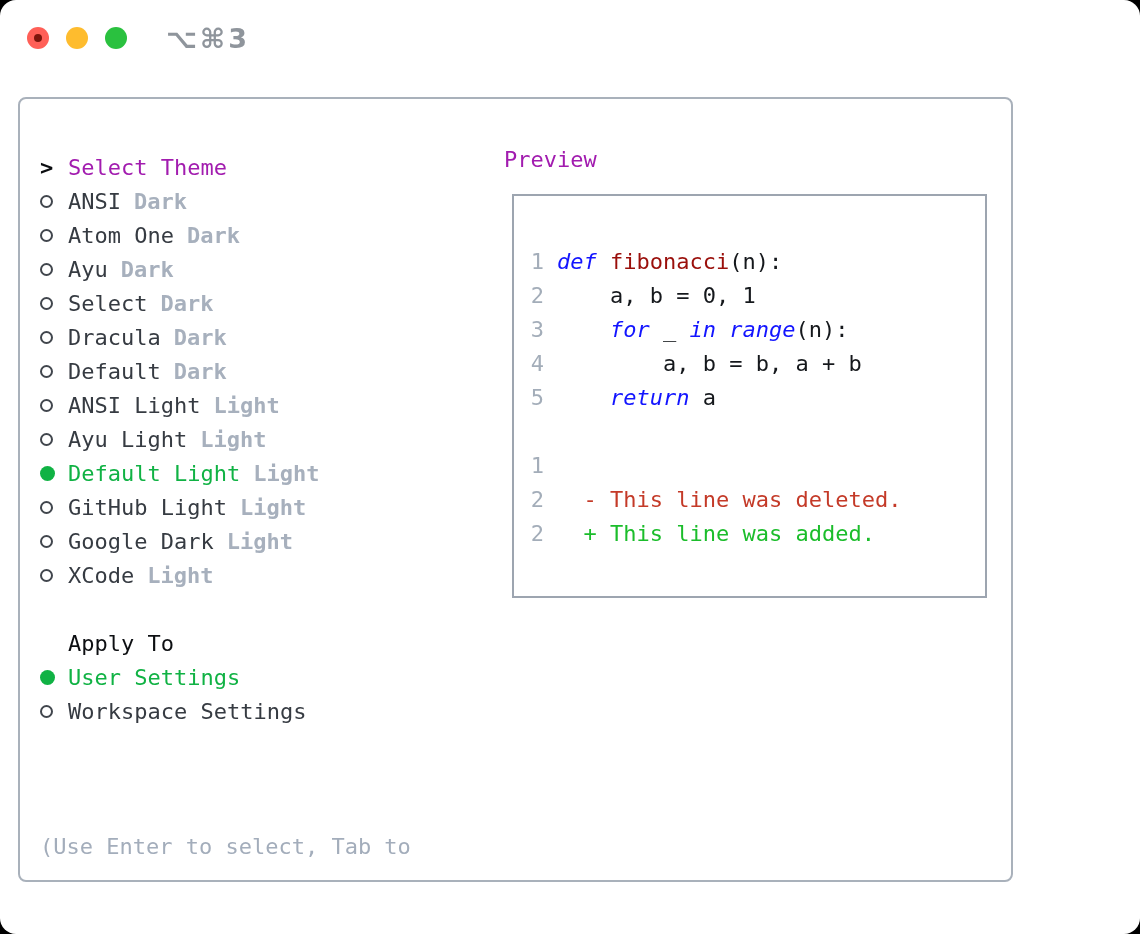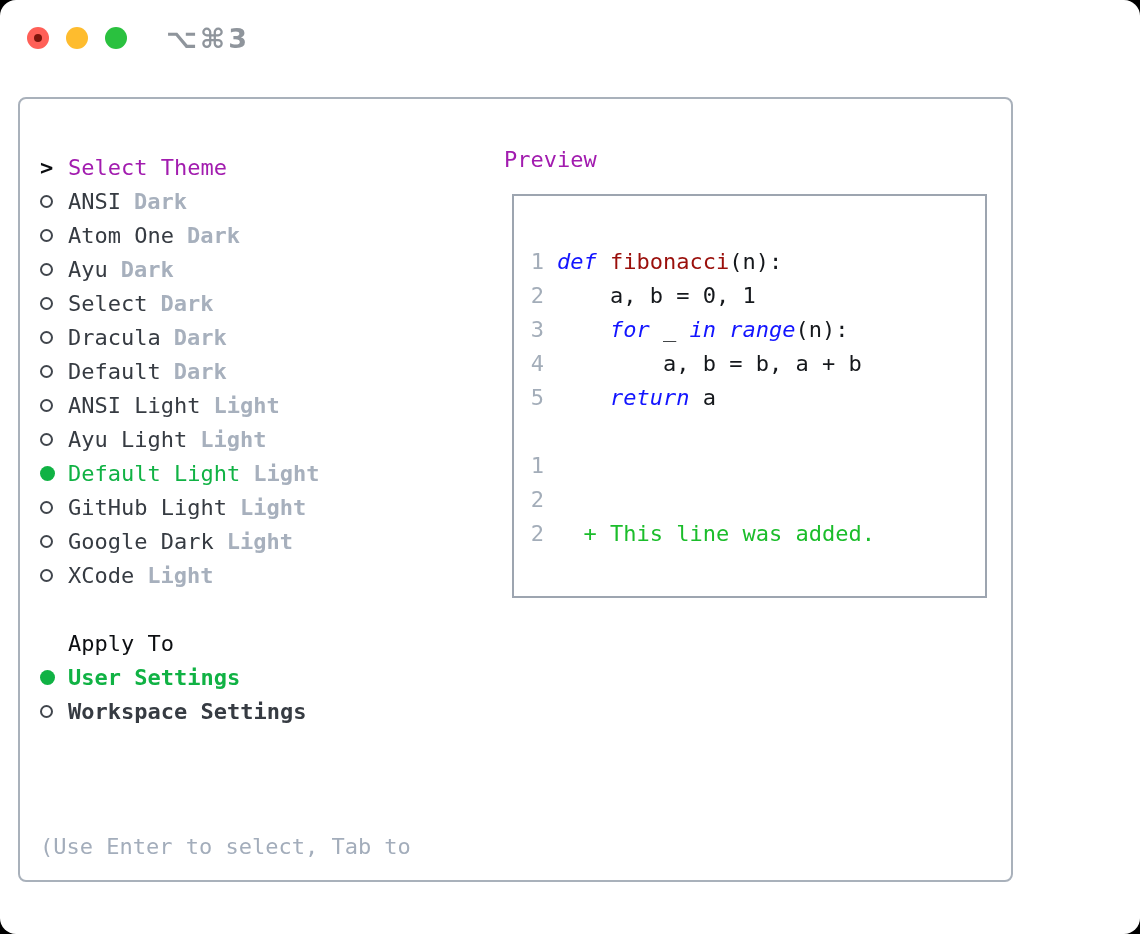--- a/index.html
+++ b/index.html
@@ -40,21 +40,21 @@
   }
   .dot { width:15px; height:15px; border-radius:50%; background:#10b244; border:none; }
   .prompt { font-weight:bold; color:#0b0d10; font-size:22px; }
 
   .left-col { position:absolute; left:20px; top:51px; width:450px; }
   .hdr { font-weight:normal; color:#a21caf; }
   .iname { color:#363b42; margin-right:13px; }
   .ivariant { color:#a7b0bd;font-weight:bold; }
   .item.sel .iname { color:#10b244; }
   .applyto-hdr { color:#0d0f12; }
-  .opt-label { color:#363b42;font-weight:bold; }
+  .opt-label { color:#363b42; }
   .opt.sel .opt-label { color:#10b244; }
   .spacer { height:34px; }
   .hint { color:#a3adbb; font-size:22px; line-height:34px; white-space:pre; }
 
   
   .right-col { position:absolute; left:484px; top:43px; width:500px; }
   .preview-box {
     margin:18px 0 0 8px; width:475px; height:404px;
     border:2px solid #9da5b0; background:#fff;
     padding:48px 0 0 16px; overflow:hidden;
@@ -198,21 +198,21 @@
           <div class="cl">
             <span class="ln">5</span><span class="pl">    </span><span class="kw">return</span><span class="pl"> a</span>
           </div>
         </div>
 
         <div class="diff-block">
           <div class="cl">
             <span class="ln">1</span>
           </div>
           <div class="cl">
-            <span class="ln">2</span>
+            <span class="ln">2</span><span class="del-t">  - This line was deleted.</span>
           </div>
           <div class="cl">
             <span class="ln">2</span><span class="add-t">  + This line was added.</span>
           </div>
         </div>
 
       </div>
     </div>
 
   </div>

